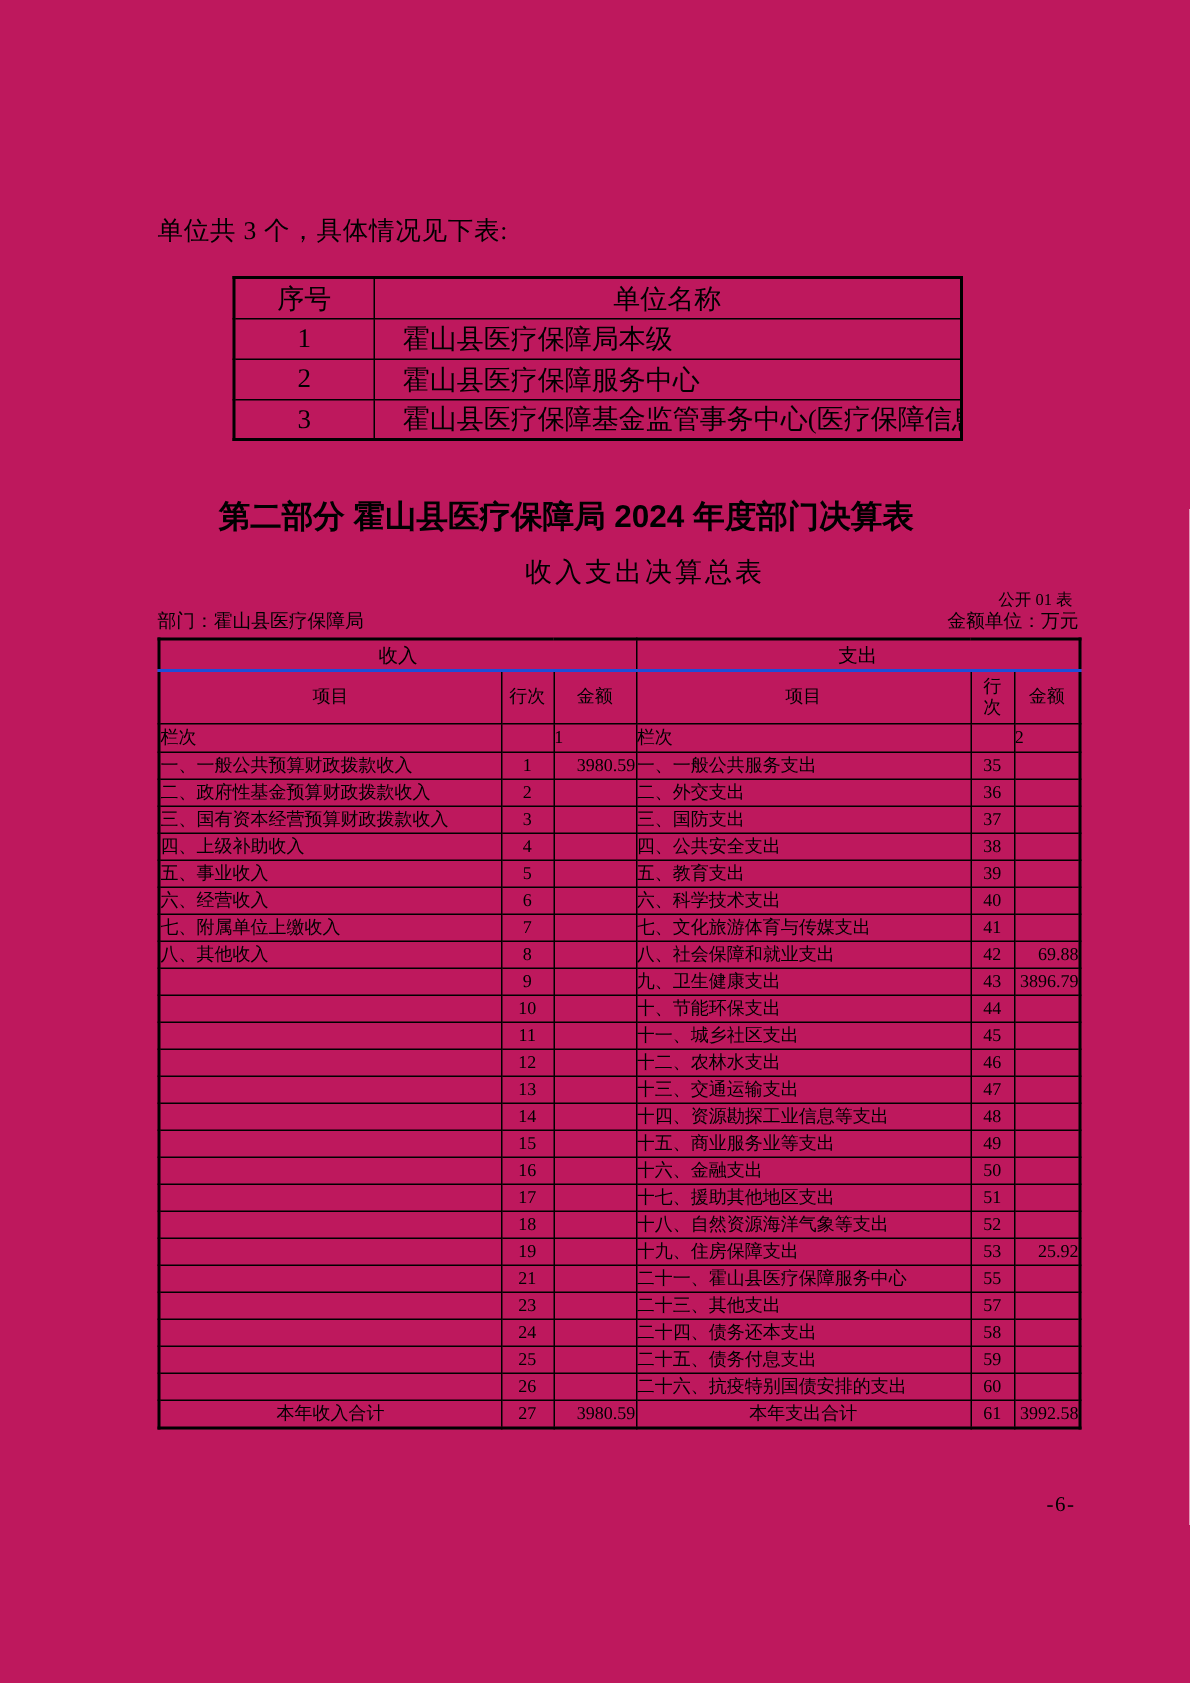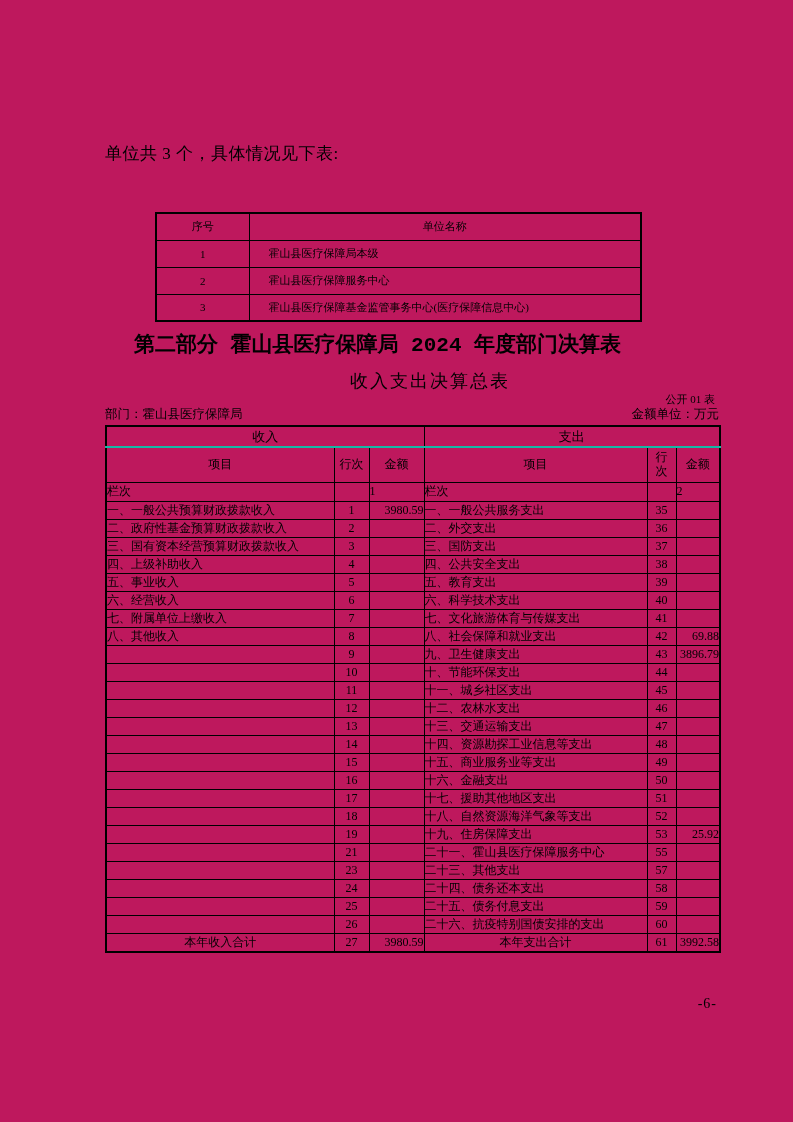--- a/index.html
+++ b/index.html
@@ -20,40 +20,39 @@
     font-size:17px; line-height:22px;
     letter-spacing:0.5px;
   }
 
   
   .units-table {
     position:absolute; left:155px; top:184px;
     width:485px;
     border-collapse:collapse;
     border:2px solid #000;
-    font-size:11px;
+    font-size:18px;
     table-layout:fixed;
-    margin-top:28px;
   }
   .units-table th, .units-table td {
     border:1px solid #000;
     height:27px;
     font-weight:normal;
     overflow:hidden; white-space:nowrap;
   }
   .units-table th { text-align:center; }
   .units-table td.u-no { text-align:center; }
   .units-table td.u-name { text-align:left; padding-left:19px; }
 
   
   .title {
     position:absolute; left:105px; top:330px; width:545px;
     text-align:center;
     font-size:21px; font-weight:bold;
-    font-family:Liberation Mono, monospace;
+    font-family:Liberation Sans, sans-serif;
     white-space:nowrap;
   }
   .subtitle {
     position:absolute; left:105px; top:369px; width:650px;
     text-align:center;
     font-size:18px; font-weight:normal;
     letter-spacing:2px;
     white-space:nowrap;
   }
 
@@ -76,21 +75,21 @@
     border:2px solid #000;
     table-layout:fixed;
     font-size:12px;
   }
   .summary-table th, .summary-table td {
     border:1px solid #000;
     padding:0;
     font-weight:normal;
     overflow:hidden; white-space:nowrap;
   }
-  .summary-table thead tr.sec-row th { height:21px; border-bottom:2px solid #14b8a6; text-align:center; font-size:13px; }
+  .summary-table thead tr.sec-row th { height:21px; border-bottom:2px solid #1d4ed8; text-align:center; font-size:13px; }
   .summary-table thead tr.hdr-row th { height:35px; text-align:center; }
   .summary-table thead tr.lanci-row td { height:19px; text-align:left; }
   .summary-table tbody td { height:18px; }
   .cell-item  { text-align:left; padding-left:2px; }
   .cell-line  { text-align:center; }
   .cell-amt   { text-align:right; padding-right:2px; }
   .total-label { font-weight:bold; text-align:center; padding-left:0; }
   .vwrap { display:inline-block; width:1em; line-height:1.2; white-space:normal; }
 
   .page-number {

